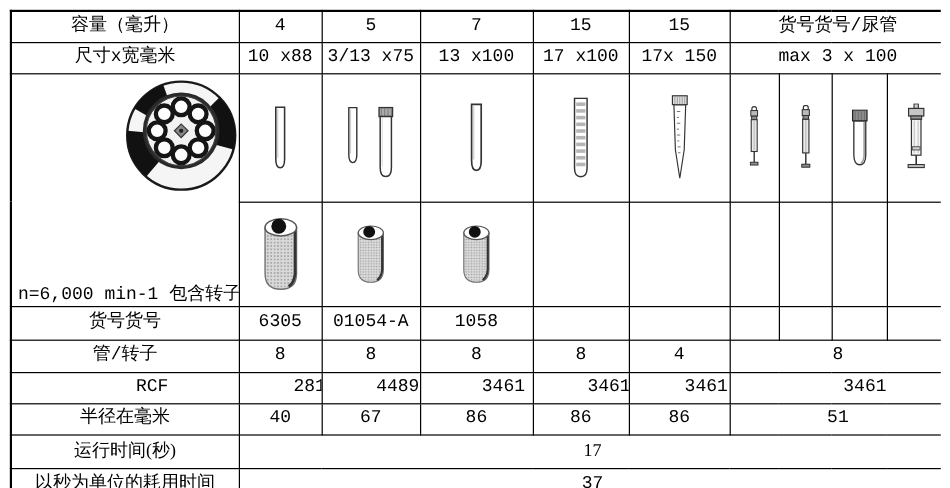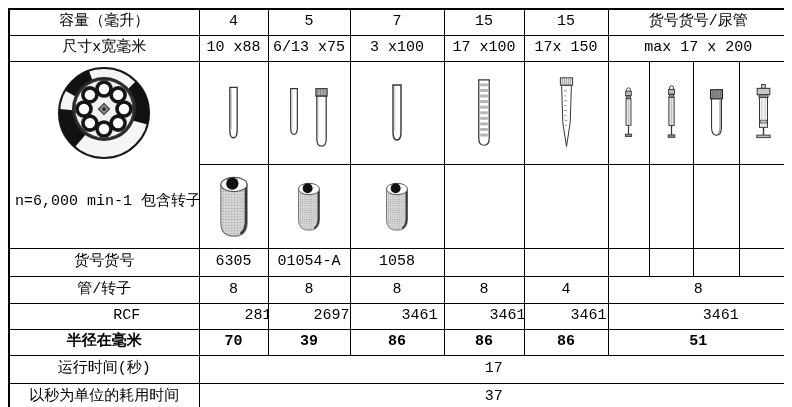--- a/index.html
+++ b/index.html
@@ -6,24 +6,24 @@
   body{margin:8px;font-family:"Liberation Mono","DejaVu Sans Mono",monospace;color:#000;}
   table.spec{border-collapse:collapse;table-layout:fixed;width:780px;border:2px solid #000;background:#fff;}
   table.spec td{border:1px solid #000;padding:0;text-align:center;vertical-align:middle;font-size:15px;line-height:1.1;overflow:hidden;white-space:nowrap;}
   tr.r1 td{height:25px;}
   tr.r2 td{height:25px;margin-top:34px;}
   tr.r3 td{height:102px;}
   tr.r4 td{height:83px;}
   tr.r5 td{height:27px;}
   tr.r6 td{height:26px;}
   tr.r7 td{height:25px;padding-left:45px;}
-  tr.r8 td{height:25px;font-weight:bold;}
-  tr.r9 td{height:27px;}
+  tr.r8 td{height:25px;}
+  tr.r9 td{height:27px;font-family:Liberation Serif, serif;}
   tr.r10 td{height:27px;}
-  .rotor-wrap{height:100%;display:flex;flex-direction:column;align-items:center;}
+  .rotor-wrap{height:100%;display:flex;flex-direction:column;align-items:flex-end;gap:44px;}
   .rotor-wrap svg{margin-top:3px;flex:0 0 auto;}
   .rotor-label{margin-top:33px;align-self:flex-start;padding-left:5px;font-size:15px;}
   .pair{display:flex;justify-content:center;align-items:flex-start;gap:15px;padding-top:9px;}
   .icon-svg{display:inline-block;vertical-align:middle;}
   .defs-holder{position:absolute;width:0;height:0;overflow:hidden;}
 </style>
 </head>
 <body>
 
 <svg class="defs-holder" aria-hidden="true">
@@ -135,25 +135,25 @@
     <td>5</td>
     <td>7</td>
     <td>15</td>
     <td>15</td>
     <td colspan="4">货号货号/尿管</td>
   </tr>
 
   <tr class="r2">
     <td>尺寸x宽毫米</td>
     <td>10 x88</td>
-    <td>6/13 x75</td>
-    <td>3 x100</td>
+    <td>3/13 x75</td>
+    <td>13 x100</td>
     <td>17 x100</td>
     <td>17x 150</td>
-    <td colspan="4">max 17 x 200</td>
+    <td colspan="4">max 3 x 100</td>
   </tr>
 
   <tr class="r3">
     <td rowspan="2" style="height:185px;">
       <div class="rotor-wrap">
         <svg width="96" height="96" viewBox="0 0 96 96">
           <circle cx="48" cy="48" r="45" fill="#f5f5f5" stroke="#1a1a1a" stroke-width="2"></circle>
           <path d="M48 48 L19 82 A45 45 0 0 1 3.2 44 Z" fill="#111"></path>
           <path d="M48 48 L9 25.5 A45 45 0 0 1 33 5.7 Z" fill="#111"></path>
           <path d="M48 48 L79.8 16.2 A45 45 0 0 1 91.5 59.6 Z" fill="#111"></path>
@@ -270,31 +270,31 @@
     <td>8</td>
     <td>8</td>
     <td>8</td>
     <td>4</td>
     <td colspan="4">8</td>
   </tr>
 
   <tr class="r7">
     <td>RCF</td>
     <td>2817</td>
-    <td>2697</td>
+    <td>4489</td>
     <td>3461</td>
     <td>3461</td>
     <td>3461</td>
     <td colspan="4">3461</td>
   </tr>
 
   <tr class="r8">
     <td>半径在毫米</td>
-    <td>70</td>
-    <td>39</td>
+    <td>40</td>
+    <td>67</td>
     <td>86</td>
     <td>86</td>
     <td>86</td>
     <td colspan="4">51</td>
   </tr>
 
   <tr class="r9">
     <td>运行时间(秒)</td>
     <td colspan="9">17</td>
   </tr>

